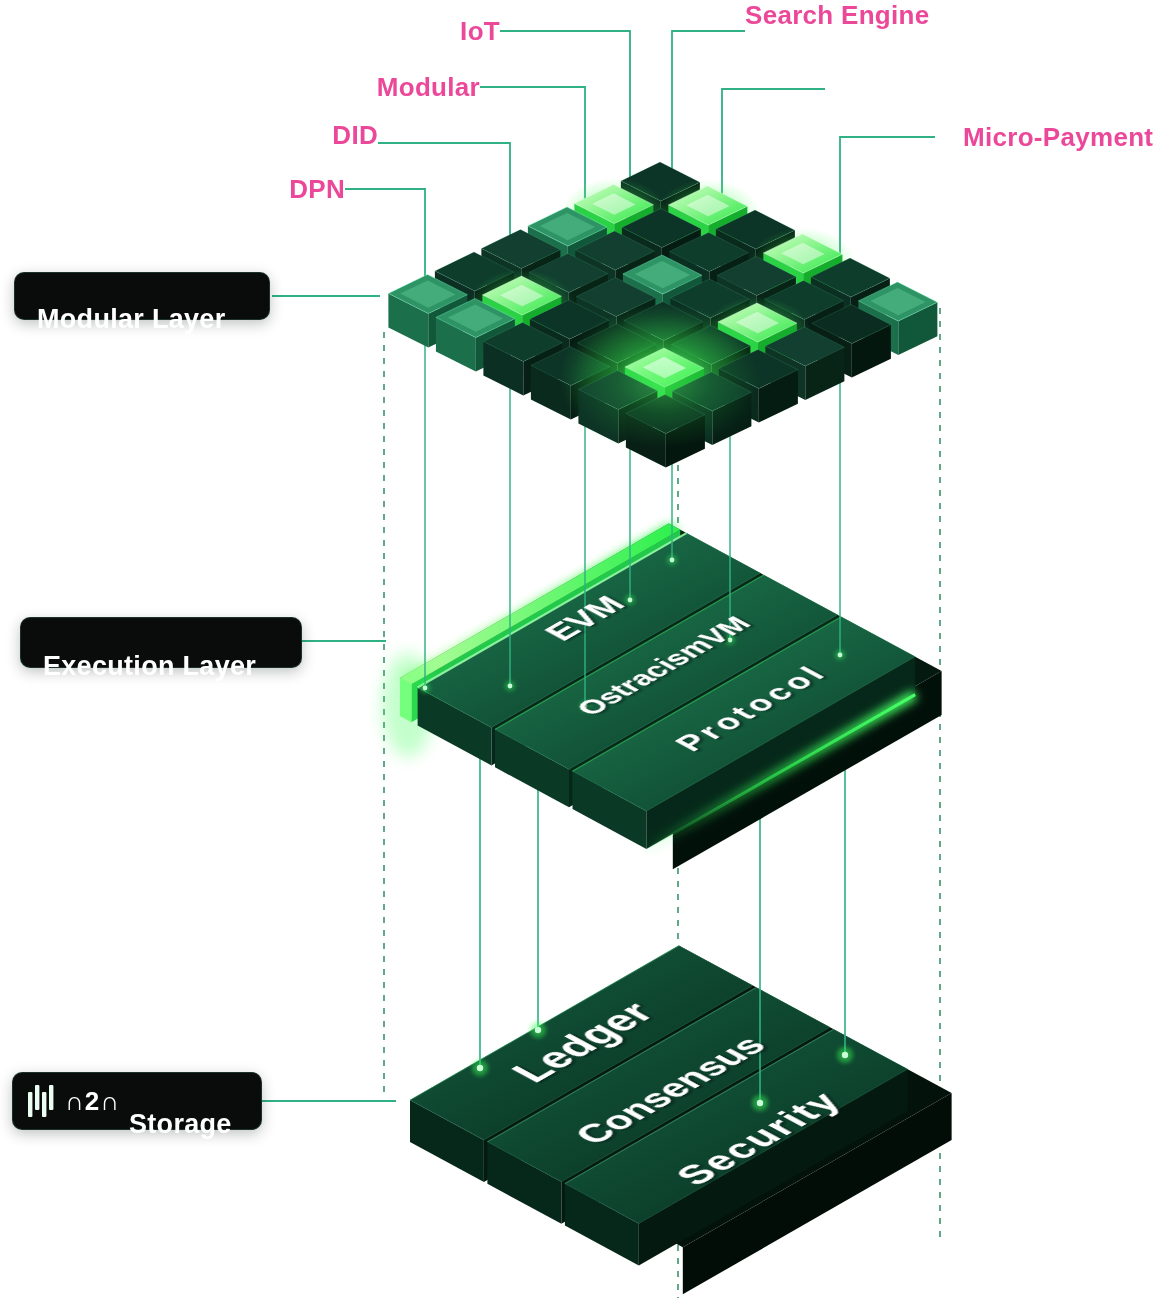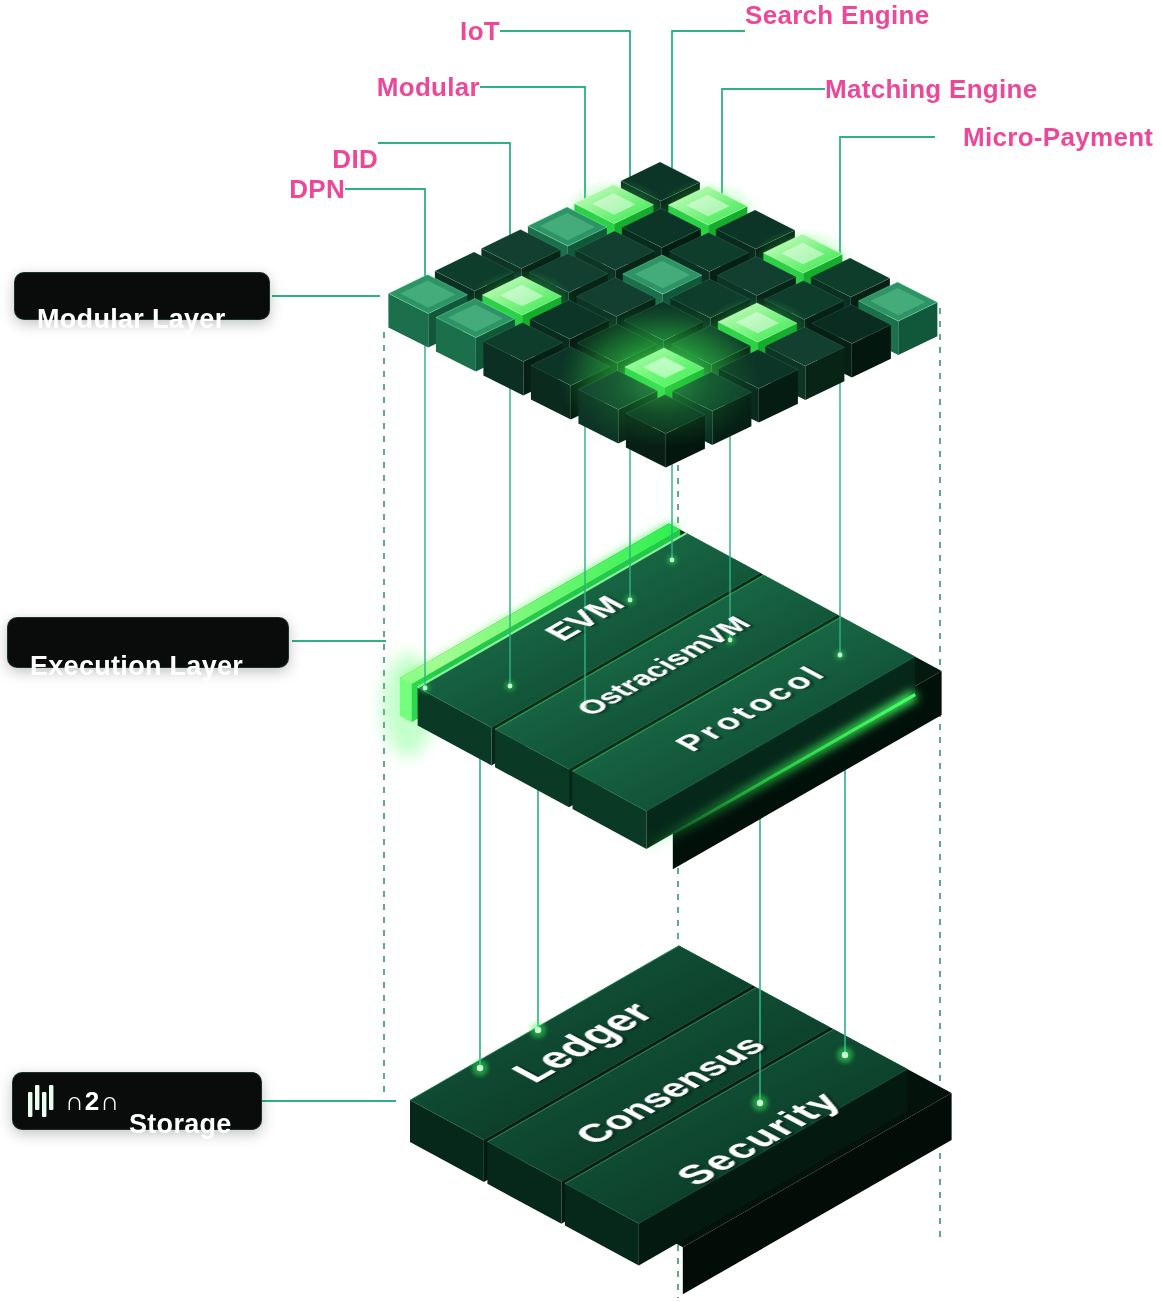--- a/index.html
+++ b/index.html
@@ -356,30 +356,29 @@
       <text class="slab-text" font-size="29" text-anchor="middle" dy="0.36em" filter="url(#tshadow)" transform="matrix(0.867 -0.498 0.88 0.475 663 666)">OstracismVM</text>
       <text class="slab-text" font-size="31" letter-spacing="4" text-anchor="middle" dy="0.36em" filter="url(#tshadow)" transform="matrix(0.867 -0.498 0.88 0.475 751 708)">Protocol</text>
       <text class="slab-text" font-size="42" text-anchor="middle" dy="0.36em" filter="url(#tshadow)" transform="matrix(0.867 -0.498 0.88 0.475 582 1042)">Ledger</text>
       <text class="slab-text" font-size="37" text-anchor="middle" dy="0.36em" filter="url(#tshadow)" transform="matrix(0.867 -0.498 0.88 0.475 670 1090)">Consensus</text>
       <text class="slab-text" font-size="39" letter-spacing="2" text-anchor="middle" dy="0.36em" filter="url(#tshadow)" transform="matrix(0.867 -0.498 0.88 0.475 758 1138)">Security</text>
     </g>
   </svg>
 
   <div class="toplabel" style="top:16px;right:662px">IoT</div>
   <div class="toplabel" style="top:72px;right:682px">Modular</div>
-  <div class="toplabel" style="top:144px;right:784px">DID</div>
+  <div class="toplabel" style="top:120px;right:784px">DID</div>
   <div class="toplabel" style="top:174px;right:817px">DPN</div>
   <div class="toplabel" style="top:0;left:745px">Search Engine</div>
-  <div class="toplabel" style="top:74px;left:825px">Matching Engine</div>
   <div class="toplabel" style="top:122px;left:963px">Micro-Payment</div>
 
   <div class="pill" style="left:14px;top:272px;width:256px;height:48px">
     <span class="txt">Modular Layer</span>
   </div>
-  <div class="pill" style="left:7px;top:617px;width:282px;height:51px">
+  <div class="pill" style="left:20px;top:617px;width:282px;height:51px">
     <span class="txt">Execution Layer</span>
   </div>
   <div class="pill pill-net" style="left:12px;top:1072px;width:250px;height:58px">
     <svg width="28" height="34" viewBox="0 0 28 34">
       <g fill="#eafff2">
         <rect x="1" y="8" width="4.4" height="25" rx="1"></rect>
         <rect x="8" y="1" width="4.4" height="25" rx="1"></rect>
         <rect x="15" y="8" width="4.4" height="25" rx="1"></rect>
         <rect x="22" y="1" width="4.4" height="25" rx="1"></rect>
       </g>

